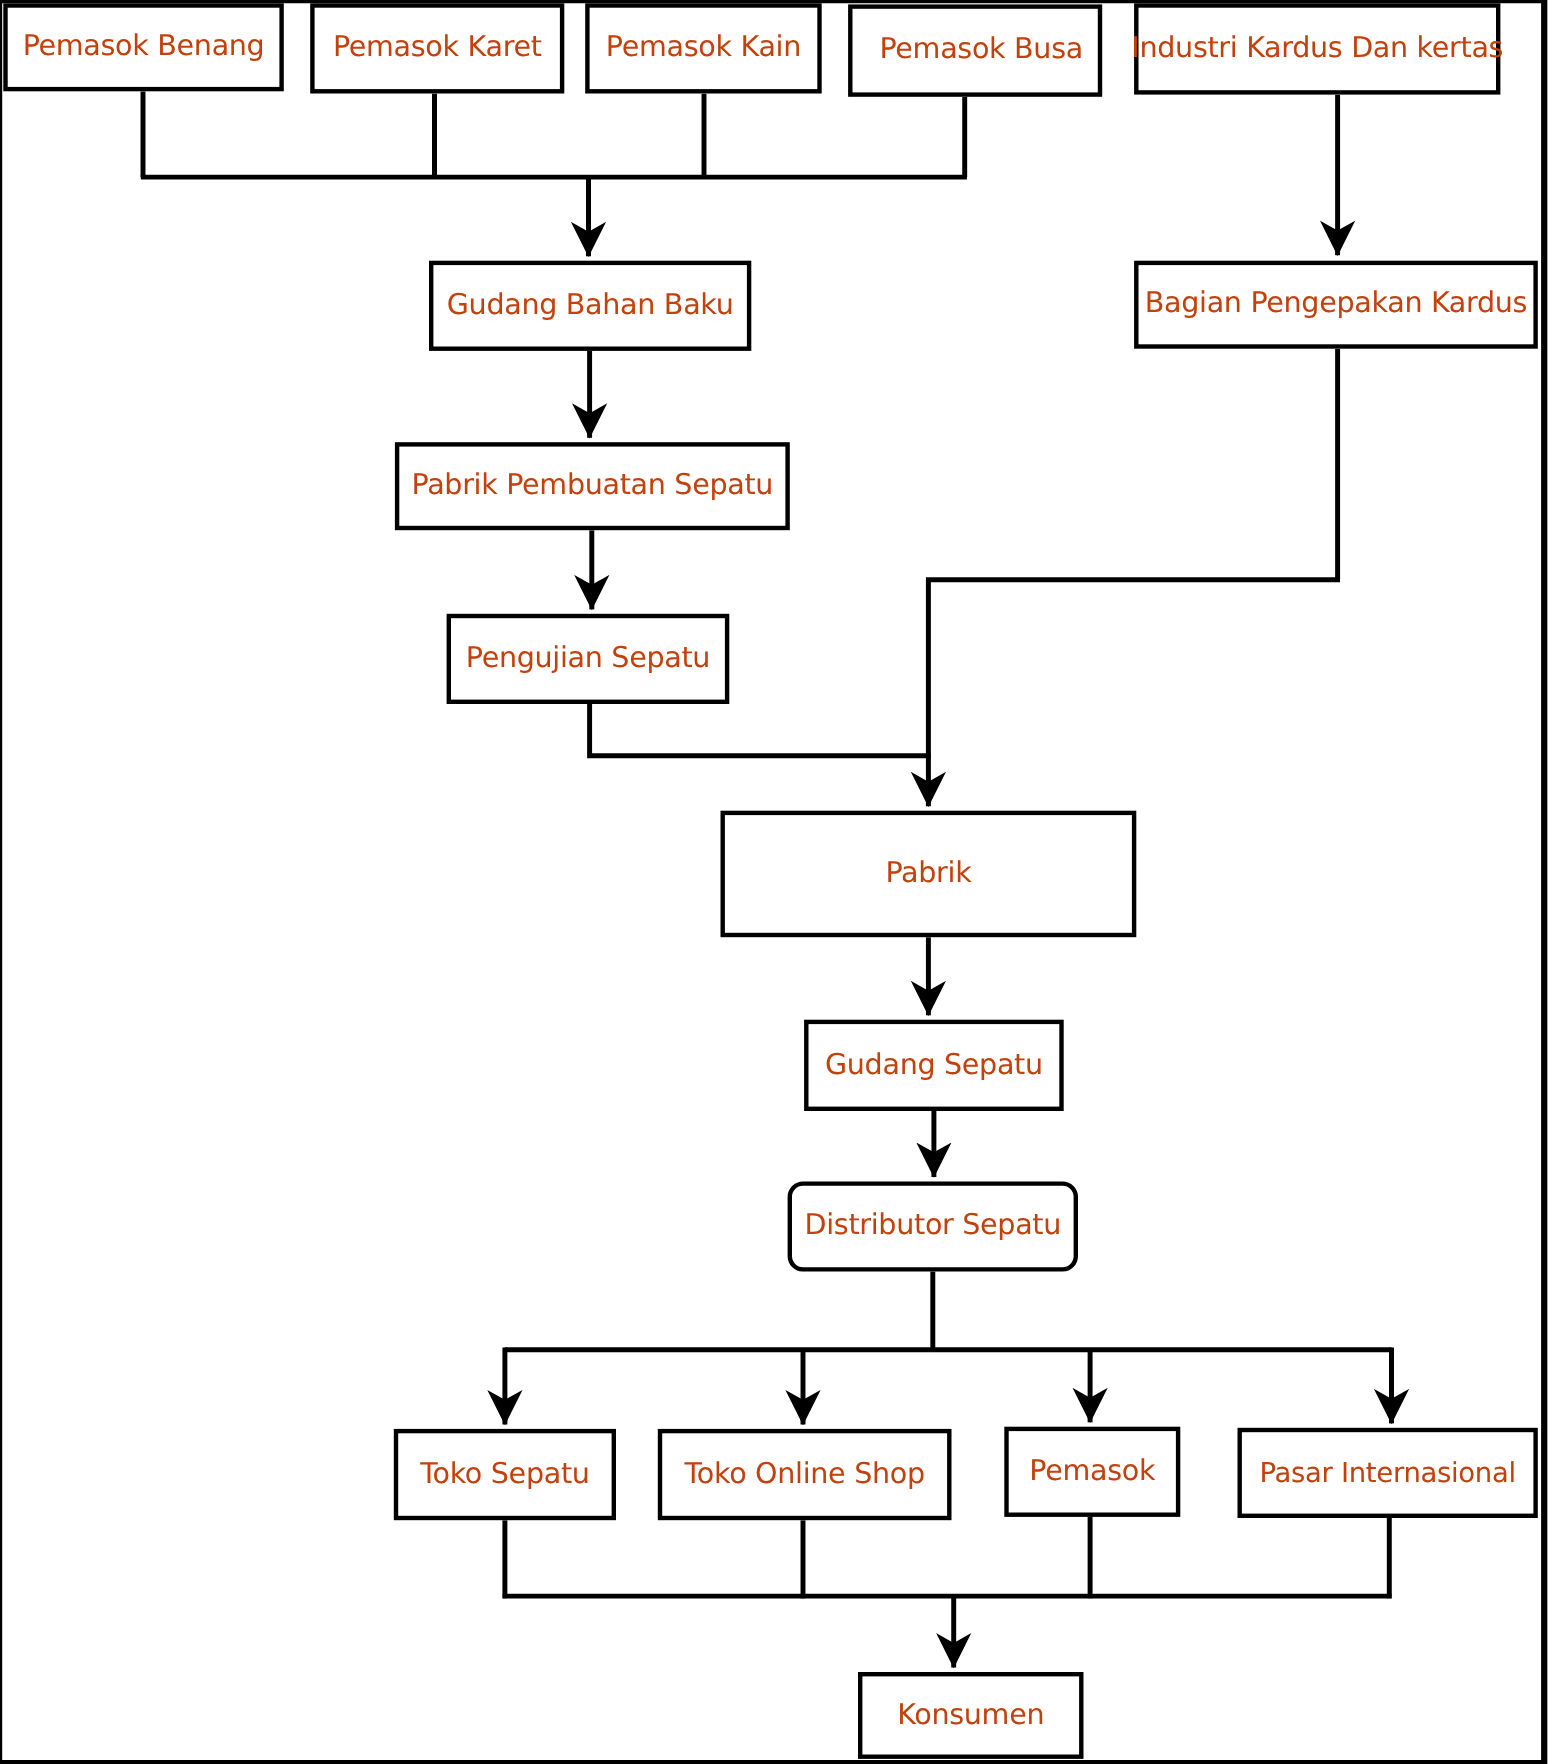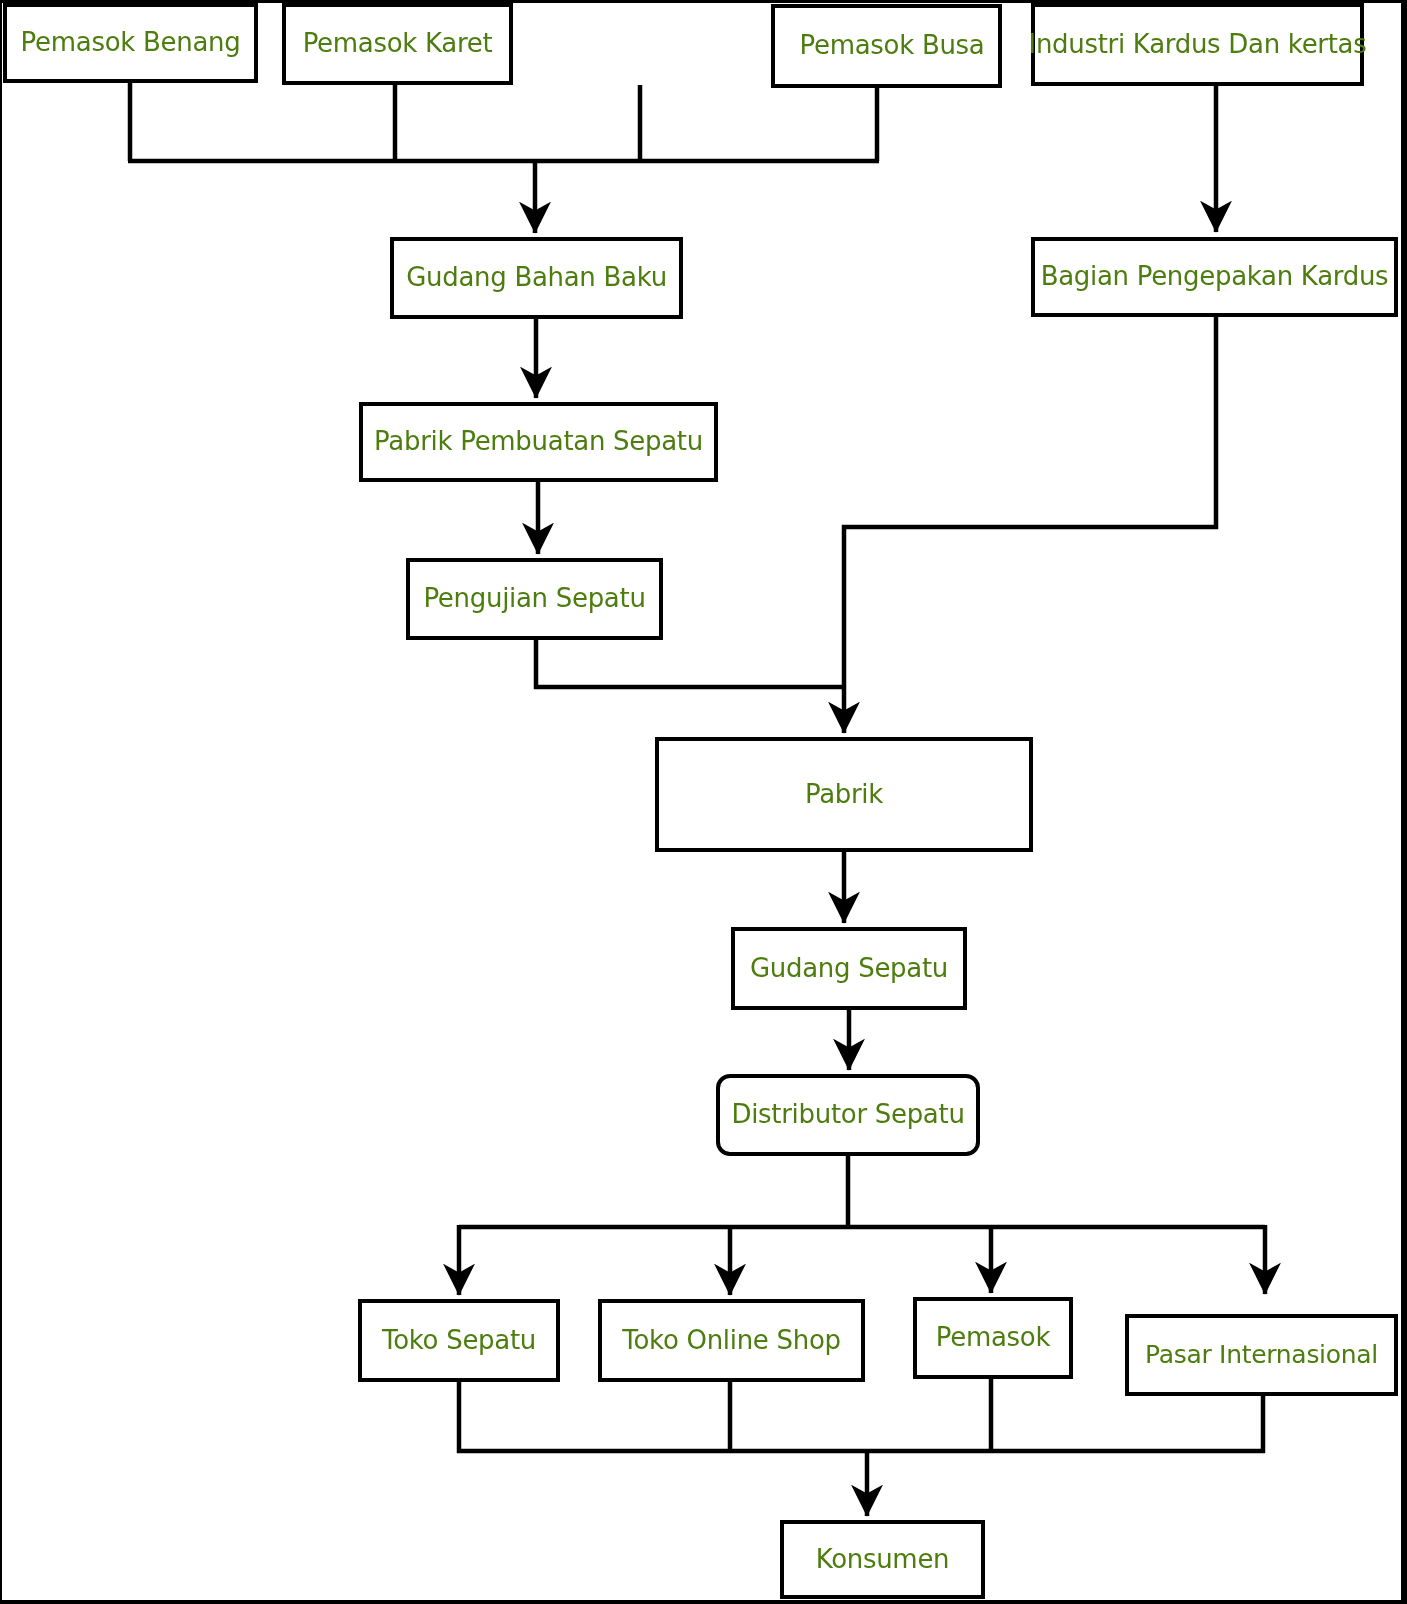--- a/index.html
+++ b/index.html
@@ -39,21 +39,21 @@
     box-sizing: border-box;
     border: 4px solid #000000;
     background: #ffffff;
     display: flex;
     flex-direction: column;
     align-items: center;
     justify-content: center;
     text-align: center;
     font-size: 26px;
     letter-spacing: -0.3px;
-    color: #4d7c0f;
+    color: #c2410c;
     line-height: 1.35;
     white-space: nowrap;
   }
 </style>
 </head>
 <body>
 
 <div id="canvas">
 
   <svg id="edges" width="1407" height="1604" viewBox="0 0 1407 1604">
@@ -97,20 +97,23 @@
   </svg>
 
   <div class="node" style="left:3px; top:3px; width:255px; height:80px;">
     <span>Pemasok Benang</span>
   </div>
 
   <div class="node" style="left:282px; top:3px; width:231px; height:82px;">
     <span>Pemasok Karet</span>
   </div>
 
+  <div class="node" style="left:532px; top:3px; width:215px; height:82px;">
+    <span>Pemasok Kain</span>
+  </div>
 
   <div class="node" style="left:771px; top:4px; width:231px; height:84px;padding-left:11px;">
     <span>Pemasok Busa</span>
   </div>
 
   <div class="node" style="left:1031px; top:3px; width:333px; height:83px;">
     <span>Industri Kardus Dan kertas</span>
   </div>
 
   <div class="node" style="left:390px; top:237px; width:293px; height:82px;">
@@ -146,21 +149,21 @@
   </div>
 
   <div class="node" style="left:598px; top:1299px; width:267px; height:83px;">
     <span>Toko Online Shop</span>
   </div>
 
   <div class="node" style="left:913px; top:1297px; width:160px; height:82px;">
     <span>Pemasok</span>
   </div>
 
-  <div class="node" style="left:1125px; top:1298px; width:273px; height:82px; font-size:25px;margin-top:16px;">
+  <div class="node" style="left:1125px; top:1298px; width:273px; height:82px; font-size:25px;">
     <span>Pasar Internasional</span>
   </div>
 
   <div class="node" style="left:780px; top:1520px; width:205px; height:79px;">
     <span>Konsumen</span>
   </div>
 
   <div id="page-frame"></div>
 </div>
 

